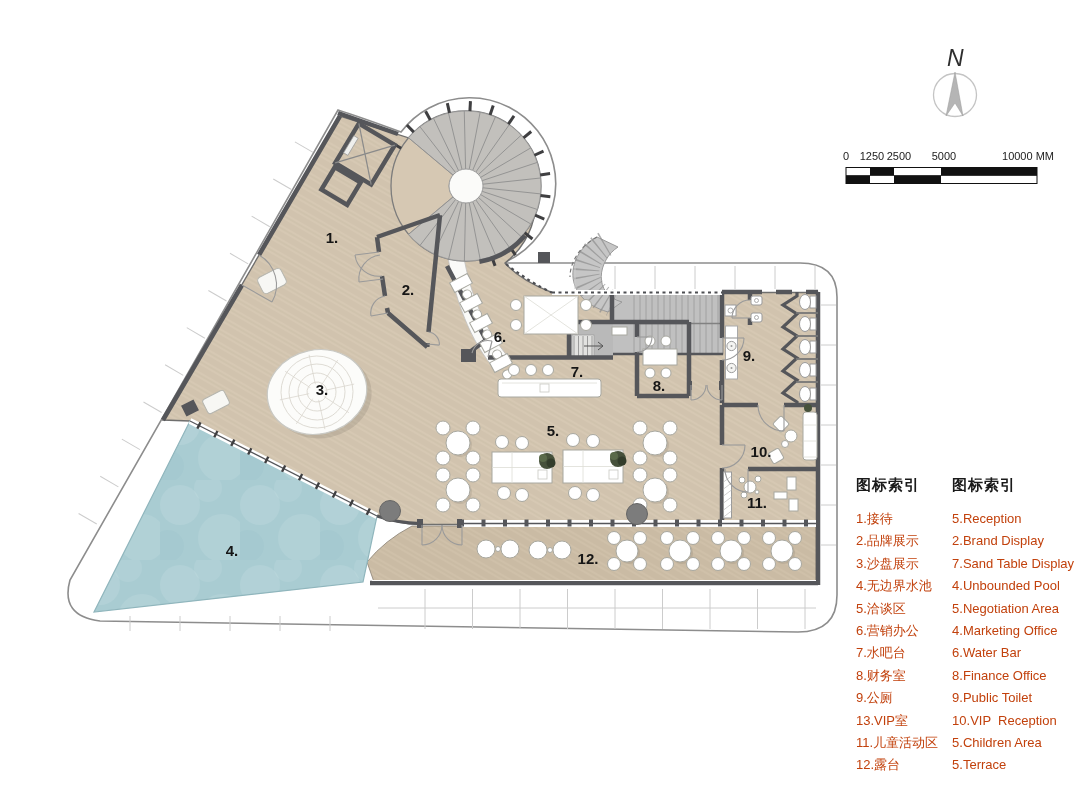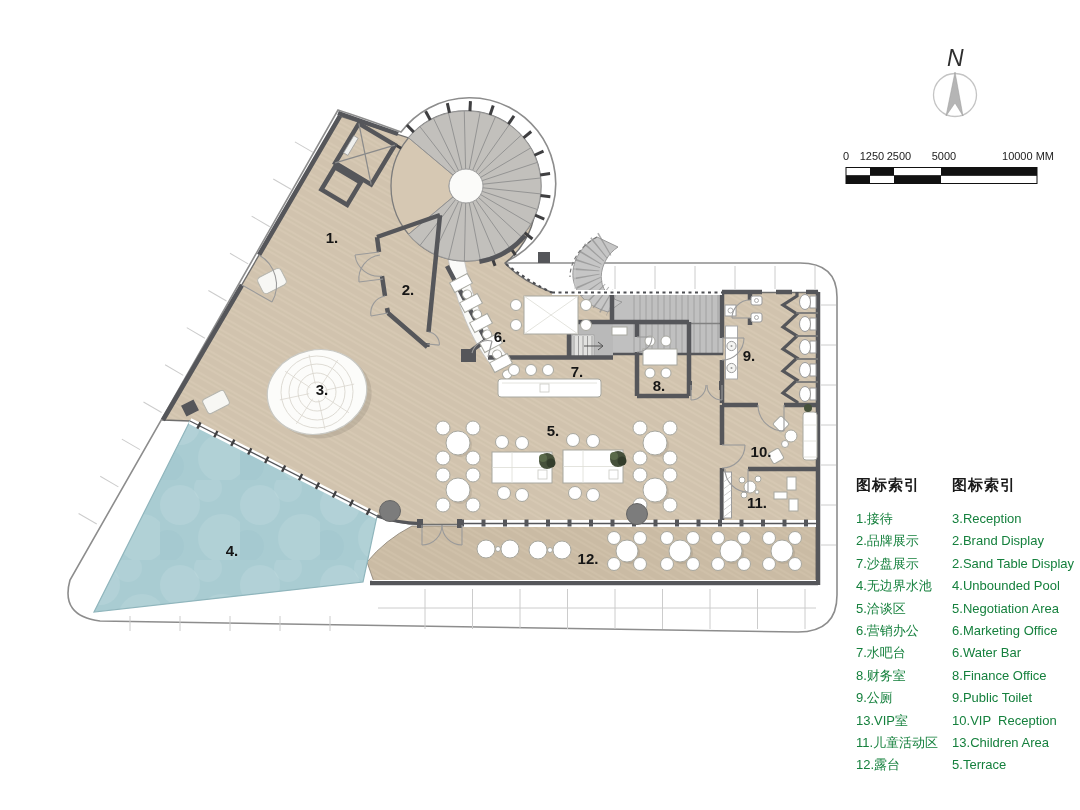--- a/index.html
+++ b/index.html
@@ -10,21 +10,21 @@
   .terrace{fill:var(--c-terrace);}
   .w{stroke:var(--c-wall);fill:none;stroke-width:4.5;stroke-linecap:butt;}
   .wf{fill:var(--c-wall);stroke:none;}
   .thinw{stroke:#9a9a9a;stroke-width:1.1;fill:none;}
   .rlabel{font:700 15px "Liberation Sans",sans-serif;fill:var(--c-label);text-anchor:middle;}
   .sbtext{font:400 11px "Liberation Sans",sans-serif;fill:#222;}
   .ntext{font:italic 400 23px "Liberation Sans",sans-serif;fill:#2e2e2e;}
   .legend{position:absolute;left:856px;top:476px;display:flex;gap:14px;}
   .legend .col{display:flex;flex-direction:column;}
   .legend .hd{font-weight:700;font-size:15px;color:#1a1a1a;letter-spacing:1px;margin-bottom:13px;}
-  .legend .it{font-size:13px;line-height:22.4px;color:#15803d;white-space:pre;}
+  .legend .it{font-size:13px;line-height:22.4px;color:#c2410c;white-space:pre;}
 </style>
 </head>
 <body>
 
 <div class="stage">
 <svg width="1080" height="810" viewBox="0 0 1080 810">
   <defs>
     <pattern id="wood" width="12" height="12" patternUnits="userSpaceOnUse" patternTransform="rotate(120)">
       <line x1="3" y1="0" x2="3" y2="12" stroke="#6e5f49" stroke-width="6" opacity="0.05"></line>
       <line x1="9" y1="0" x2="9" y2="12" stroke="#6e5f49" stroke-width="1.2" opacity="0.09"></line>
@@ -537,40 +537,40 @@
     <rect x="846" y="167.5" width="191" height="16" fill="none" stroke="#111" stroke-width="1"></rect>
     <line x1="846" y1="175.5" x2="1037" y2="175.5" stroke="#111" stroke-width="0.7"></line>
   </g>
 </svg>
 
 <div class="legend">
   <div class="col">
     <div class="hd">图标索引</div>
     <span class="it">1.接待</span>
     <span class="it">2.品牌展示</span>
-    <span class="it">7.沙盘展示</span>
+    <span class="it">3.沙盘展示</span>
     <span class="it">4.无边界水池</span>
     <span class="it">5.洽谈区</span>
     <span class="it">6.营销办公</span>
     <span class="it">7.水吧台</span>
     <span class="it">8.财务室</span>
     <span class="it">9.公厕</span>
     <span class="it">13.VIP室</span>
     <span class="it">11.儿童活动区</span>
     <span class="it">12.露台</span>
   </div>
   <div class="col">
     <div class="hd">图标索引</div>
-    <span class="it">3.Reception</span>
+    <span class="it">5.Reception</span>
     <span class="it">2.Brand Display</span>
-    <span class="it">2.Sand Table Display</span>
+    <span class="it">7.Sand Table Display</span>
     <span class="it">4.Unbounded Pool</span>
     <span class="it">5.Negotiation Area</span>
-    <span class="it">6.Marketing Office</span>
+    <span class="it">4.Marketing Office</span>
     <span class="it">6.Water Bar</span>
     <span class="it">8.Finance Office</span>
     <span class="it">9.Public Toilet</span>
     <span class="it">10.VIP  Reception</span>
-    <span class="it">13.Children Area</span>
+    <span class="it">5.Children Area</span>
     <span class="it">5.Terrace</span>
   </div>
 </div>
 </div>
 
 </body></html>

